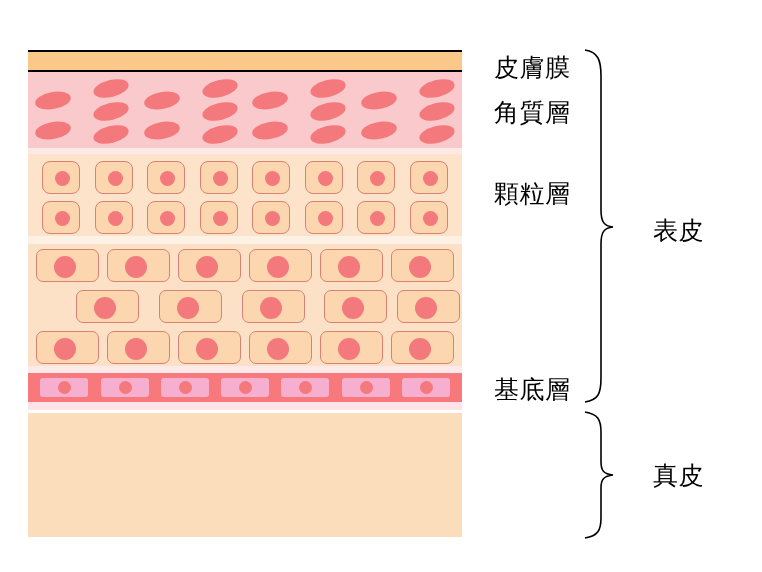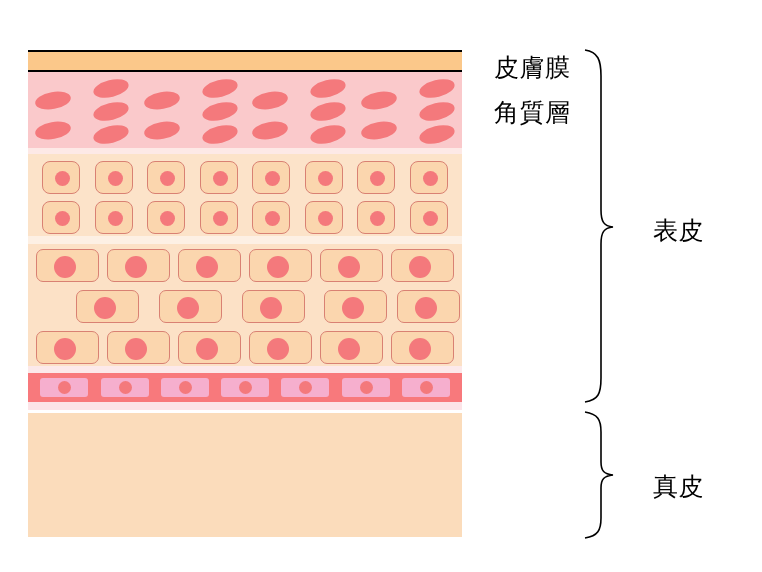--- a/index.html
+++ b/index.html
@@ -316,26 +316,28 @@
     <div class="gap gap-d"></div>
 
     <div class="layer layer-dermis"></div>
 
   </div>
 
   <div class="label" style="left:494px; top:100px;">角質層</div>
 
   <div class="label" style="left:494px; top:55px;">皮膚膜</div>
 
-
-
+  <div class="label" style="left:494px; top:181px;">顆粒層</div>
+
+
+  <div class="label" style="left:494px; top:377px;">基底層</div>
 
   <div class="label" style="left:653px; top:218px;">表皮</div>
 
-  <div class="label" style="left:653px; top:474px;text-align:center;">真皮</div>
+  <div class="label" style="left:653px; top:463px;text-align:center;">真皮</div>
 
   <svg class="brace" style="left:580px; top:46px; width:40px; height:360px;" viewBox="0 0 40 360">
     <path d="M 5 4
              C 18 6, 21 14, 21 30
              L 21 164
              C 21 176, 24 180, 33 181
              C 24 182, 21 186, 21 198
              L 21 332
              C 21 348, 18 354, 5 356"></path>
   </svg>

